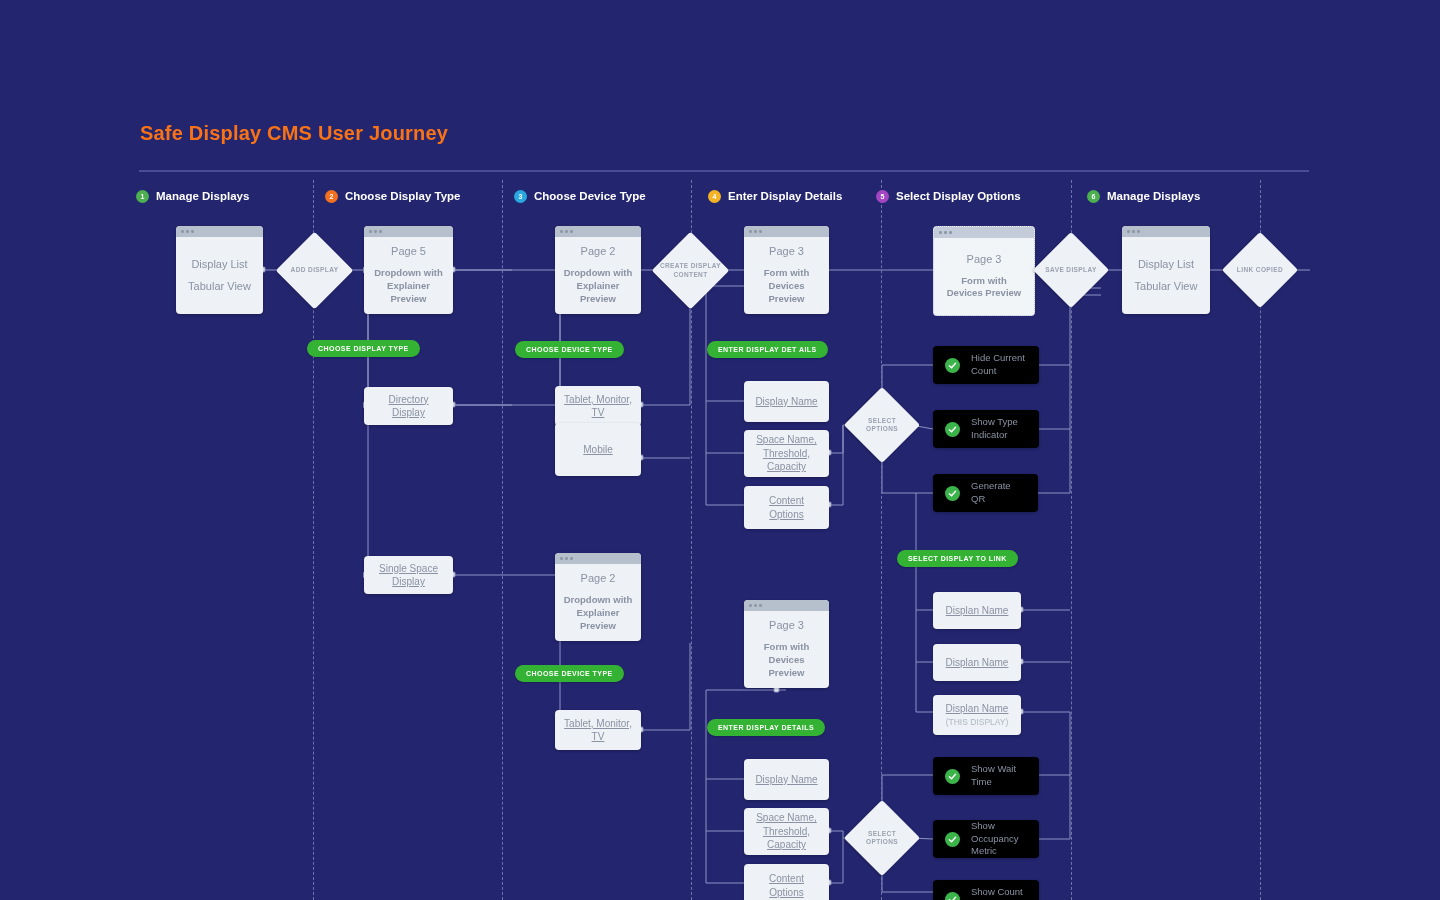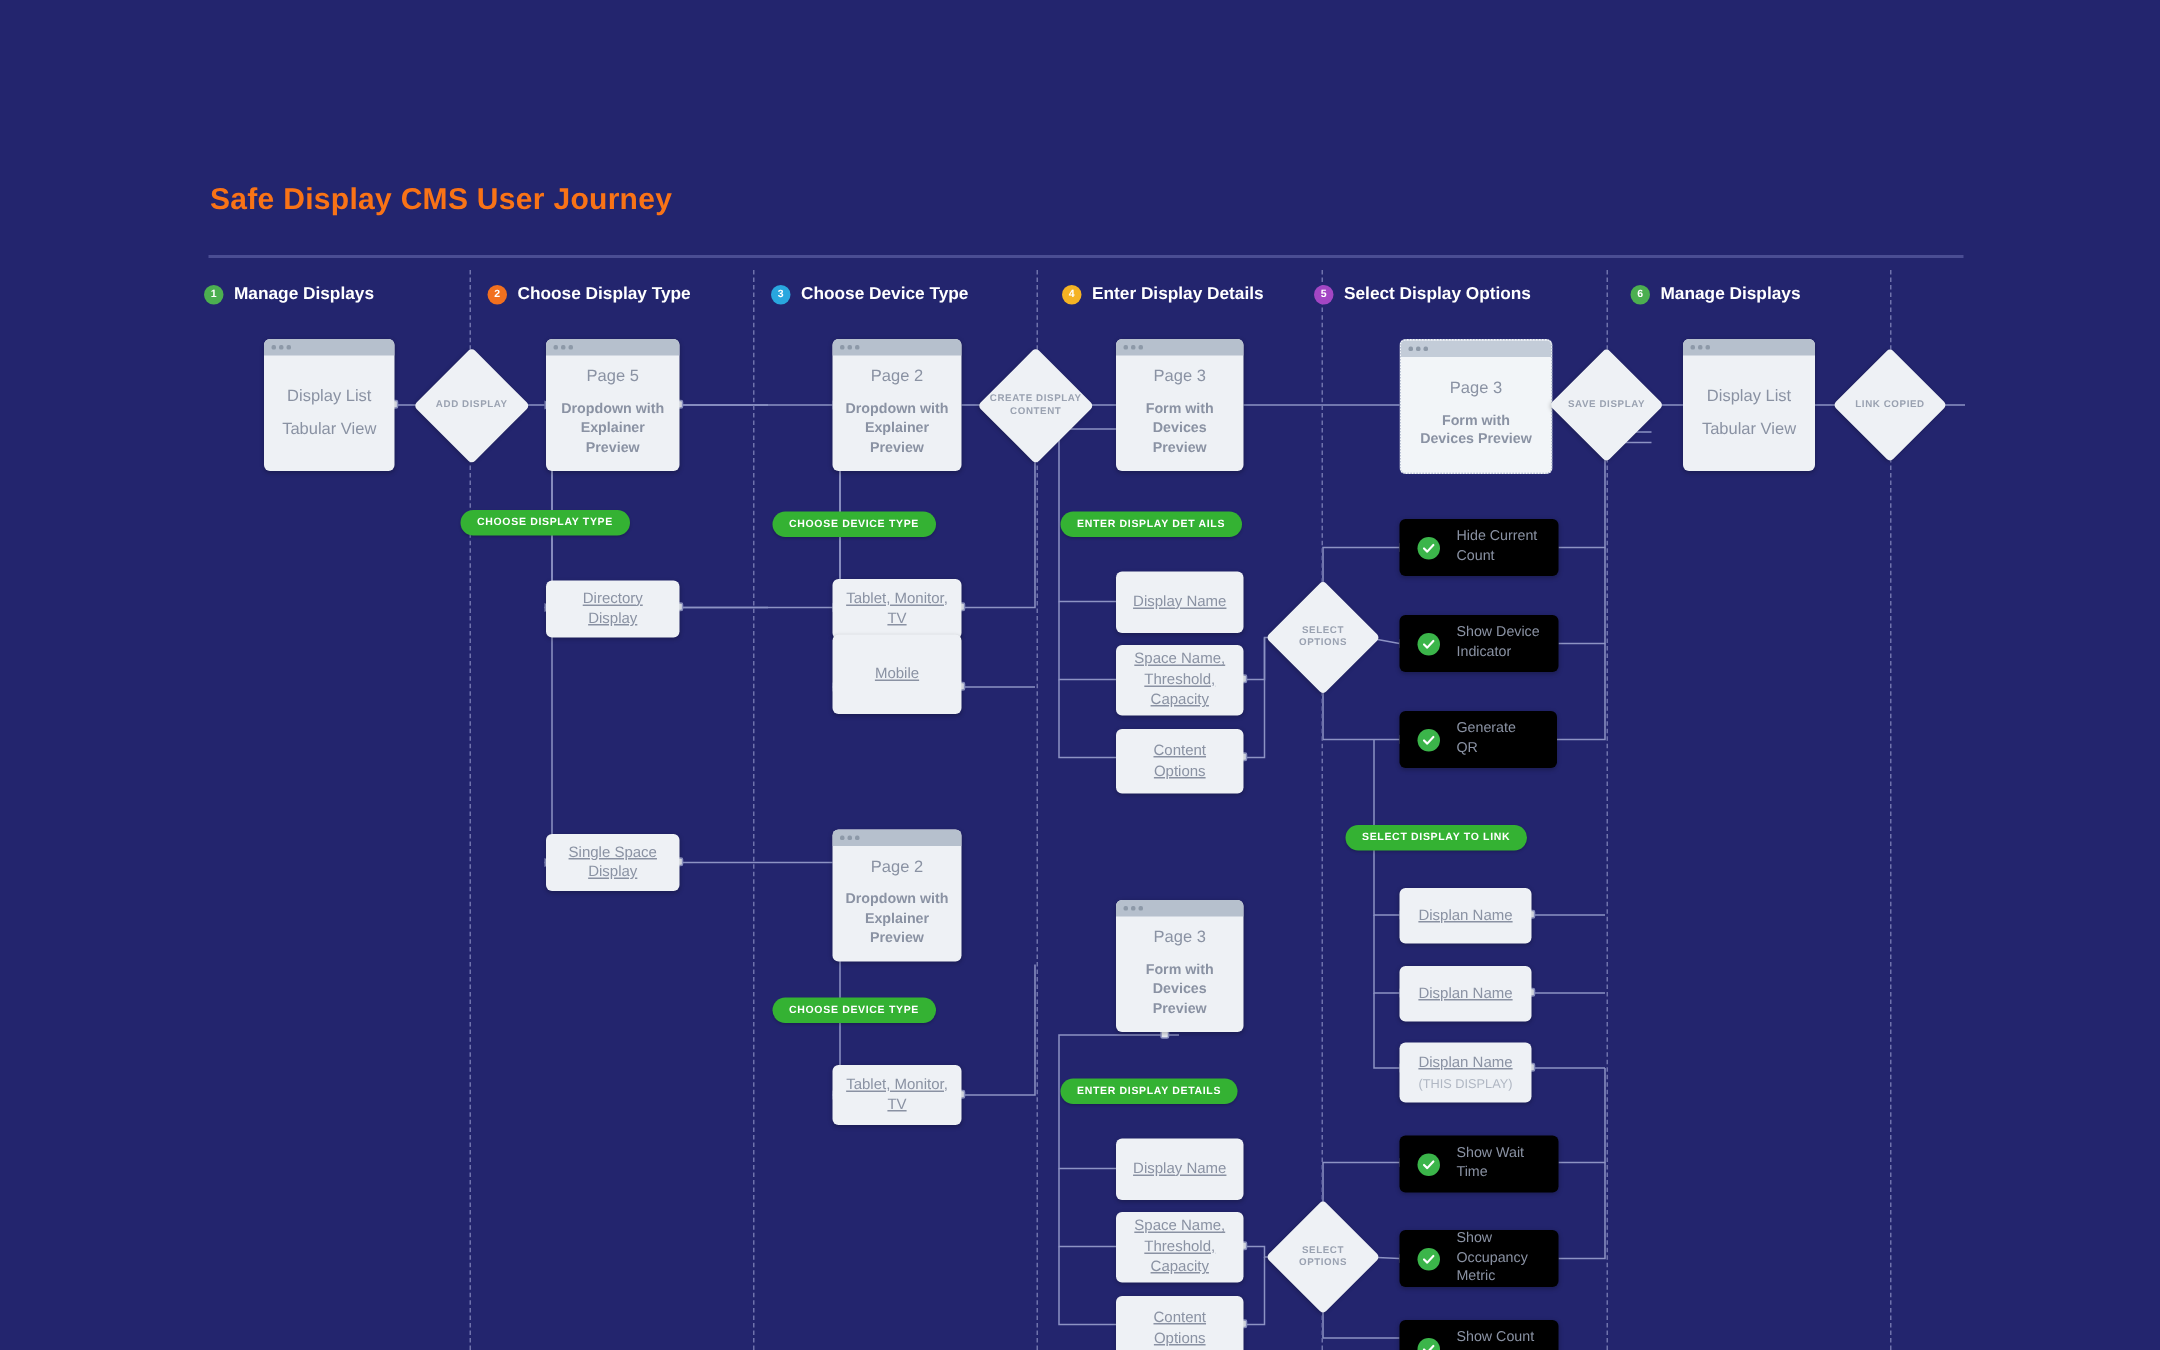--- a/index.html
+++ b/index.html
@@ -472,21 +472,21 @@
         </svg>
       </span>
     <span class="optbox-t" style="white-space:pre-line;">Hide Current Count</span>
   </div>
   <div class="optbox" style="left:933px;top:410px;width:106px;height:38px;">
     <span class="chk">
         <svg width="9" height="9" viewBox="0 0 10 10">
           <path d="M1.5 5.2 L3.9 7.5 L8.4 2.6" fill="none" stroke="#fff" stroke-width="1.6" stroke-linecap="round" stroke-linejoin="round"></path>
         </svg>
       </span>
-    <span class="optbox-t" style="white-space:pre-line;">Show Device
+    <span class="optbox-t" style="white-space:pre-line;">Show Type
 Indicator</span>
   </div>
   <div class="optbox" style="left:933px;top:474px;width:105px;height:38px;">
     <span class="chk">
         <svg width="9" height="9" viewBox="0 0 10 10">
           <path d="M1.5 5.2 L3.9 7.5 L8.4 2.6" fill="none" stroke="#fff" stroke-width="1.6" stroke-linecap="round" stroke-linejoin="round"></path>
         </svg>
       </span>
     <span class="optbox-t" style="white-space:pre-line;">Generate QR</span>
   </div>

